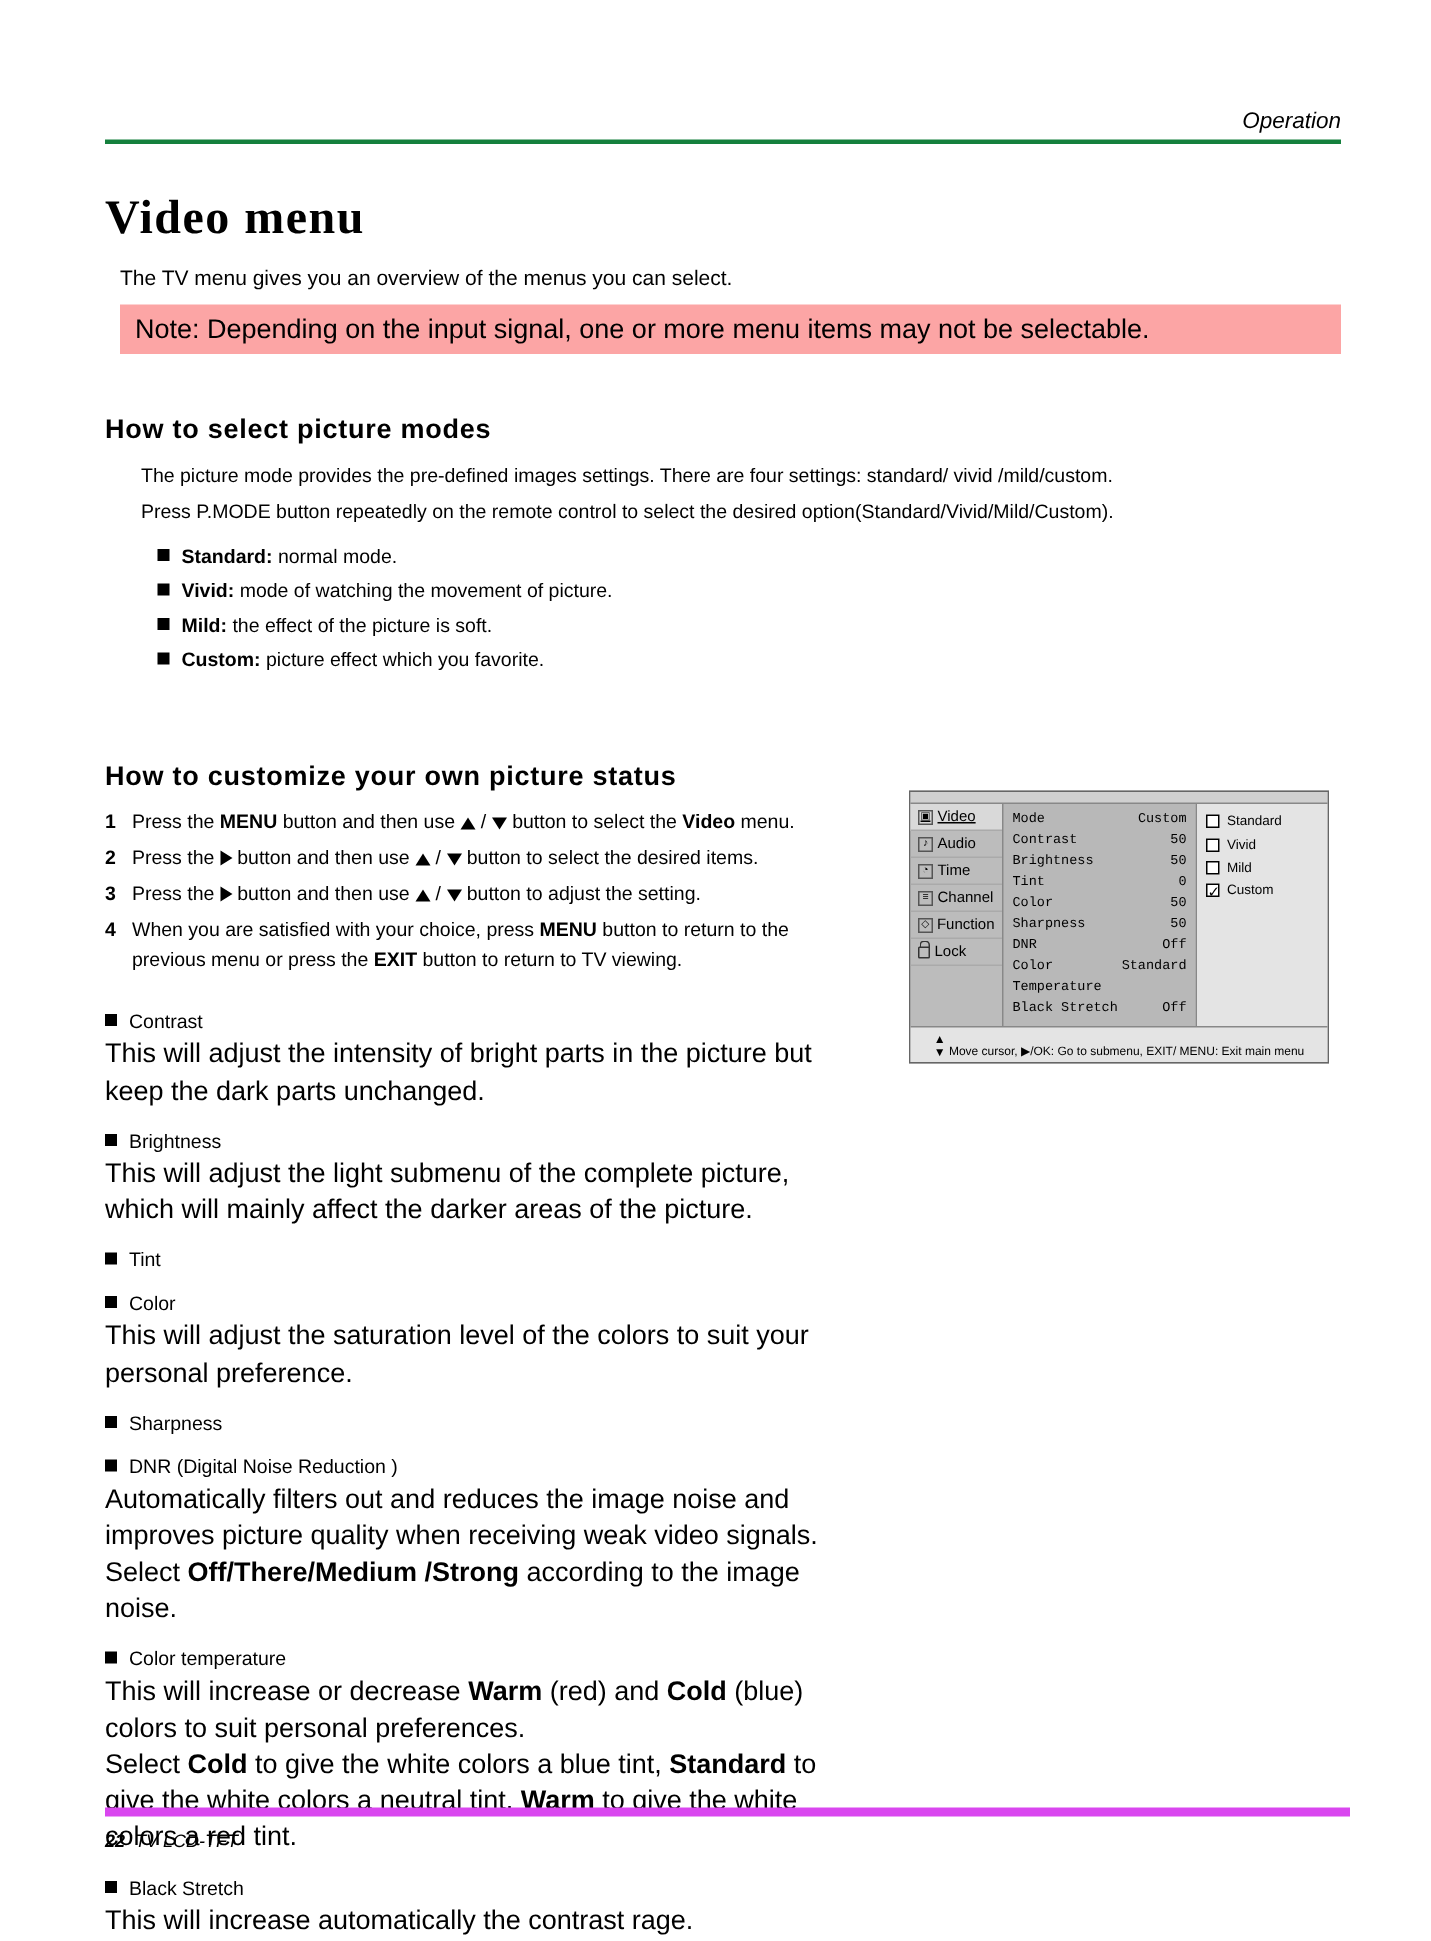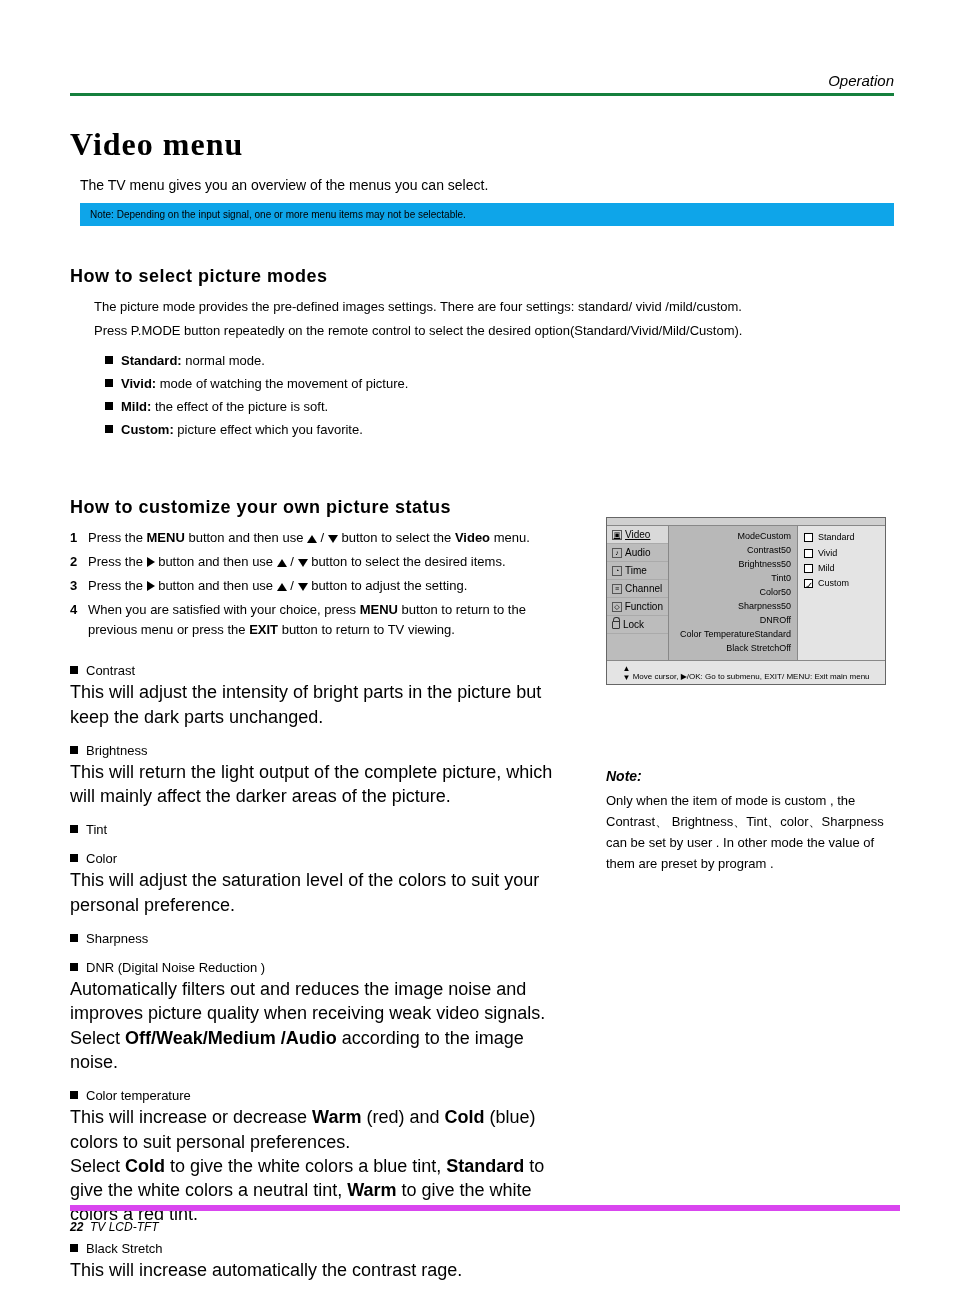--- a/index.html
+++ b/index.html
@@ -10,21 +10,21 @@
     width: 954px;
     height: 1294px;
     position: relative;
     padding: 70px 60px 40px 70px;
     font-size: 13px;
   }
   .top-rule { border-bottom: 3px solid #15803d; margin-bottom: 30px; position: relative; height: 26px; }
   .op-label { position: absolute; right: 0; top: 2px; font-style: italic; font-size: 15px; }
   .main-title { font-family: Georgia, "Times New Roman", serif; font-size: 32px; font-weight: bold; letter-spacing: 1px; margin-bottom: 14px; }
   .intro { font-size: 14px; margin: 6px 0 10px 10px; }
-  .note-box { background: #0ea5e9; padding: 6px 10px; font-size: 10px; margin-bottom: 40px; margin-left: 10px; }
+  .note-box { background: #fca5a5; padding: 6px 10px; font-size: 18px; margin-bottom: 40px; margin-left: 10px; }
   .section-h { font-size: 18px; font-weight: bold; letter-spacing: 0.5px; margin-bottom: 10px; }
   .para { font-size: 13px; line-height: 1.55; margin: 0 0 4px 24px; }
   .bullet-list { list-style: none; margin: 12px 0 0 14px; }
   .bullet-list li { margin-bottom: 8px; font-size: 13px; padding-left: 21px; }
   .bullet-list li::before { content: ""; display: inline-block; width: 8px; height: 8px; background: #000; margin-right: 8px; vertical-align: 1px; }
   .term { font-weight: bold; }
   .sec2 { margin-top: 60px; display: flex; gap: 36px; align-items: flex-start; }
   .left-col { flex: 0 0 500px; }
   .ol { list-style: none; counter-reset: step; margin-left: 0; }
   .ol li { counter-increment: step; font-size: 13px; line-height: 1.6; margin-bottom: 3px; display: flex; }
@@ -40,21 +40,21 @@
   .def-body { font-size: 18px; line-height: 1.35; }
 
   .right-col { flex: 1; }
   .osd { border: 1px solid #666; background: #b8b8b8; font-size: 9px; color: #000; padding: 0; width: 280px; margin-top: 20px; }
   .osd-toprow { height: 8px; background: #d0d0d0; border-bottom: 1px solid #888; }
   .osd-body { display: flex; }
   .osd-left { width: 62px; background: #bcbcbc; border-right: 1px solid #888; }
   .osd-left .tab { padding: 3px 5px; font-size: 10px; display:flex; align-items:center; gap:3px; border-bottom:1px solid #aaa; }
   .osd-left .tab.sel { background: #d9d9d9; text-decoration: underline; }
   .osd-mid { width: 128px; padding: 4px 6px; line-height: 1.55; }
-  .osd-mid .row { display:flex; justify-content:flex-end; }
+  .osd-mid .row { display:flex; justify-content:space-between;font-family:Liberation Mono, monospace; }
   .osd-right { width: 88px; background: #e4e4e4; padding: 4px 6px; line-height: 1.7; border-left:1px solid #888; }
   .osd-right .opt { display:flex; align-items:center; gap:5px; }
   .cb { display:inline-block; width:9px; height:9px; border:1px solid #000; background:#fff; position:relative; flex:0 0 9px; }
   .cb.checked::after { content:"✓"; position:absolute; top:-3px; left:0; font-size:10px; }
   .osd-hint { font-size: 8px; text-align:center; padding: 3px 0 2px; border-top:1px solid #888; background:#e4e4e4; }
   .mini-icon { display:inline-block; width:10px; height:10px; border:1px solid #555; font-size:7px; line-height:8px; text-align:center; }
   .lock-icon { display:inline-block; width:8px; height:8px; border:1px solid #333; border-radius:1px; position:relative; }
   .lock-icon::before { content:""; position:absolute; width:5px; height:4px; border:1px solid #333; border-bottom:none; border-radius:3px 3px 0 0; top:-5px; left:0; }
 
   .side-note { margin-top: 80px; font-size: 13px; line-height: 1.6; padding-right: 10px; }
@@ -112,37 +112,37 @@
         </li>
     </ol>
 
     <div class="defs">
       <div class="def">
         <div class="def-head">Contrast</div>
         <div class="def-body">This will adjust the intensity of bright parts in the picture but keep the dark parts unchanged.</div>
       </div>
       <div class="def">
         <div class="def-head">Brightness</div>
-        <div class="def-body">This will return the light output of the complete picture, which will mainly affect the darker areas of the picture.</div>
+        <div class="def-body">This will adjust the light submenu of the complete picture, which will mainly affect the darker areas of the picture.</div>
       </div>
       <div class="def">
         <div class="def-head">Tint</div>
       </div>
       <div class="def">
         <div class="def-head">Color</div>
         <div class="def-body">This will adjust the saturation level of the colors to suit your personal preference.</div>
       </div>
       <div class="def">
         <div class="def-head">Sharpness</div>
       </div>
       <div class="def">
         <div class="def-head">DNR (Digital Noise Reduction )</div>
         <div class="def-body">
           <span>Automatically filters out and reduces the image noise and improves picture quality when receiving weak video signals.</span><br>
-          <span>Select </span><b>Off/Weak/Medium /Audio</b><span> according to the image noise.</span>
+          <span>Select </span><b>Off/There/Medium /Strong</b><span> according to the image noise.</span>
         </div>
       </div>
       <div class="def">
         <div class="def-head">Color temperature</div>
         <div class="def-body">
           <span>This will increase or decrease </span><b>Warm</b><span> (red) and </span><b>Cold</b><span> (blue) colors to suit personal preferences.</span><br>
           <span>Select </span><b>Cold</b><span> to give the white colors a blue tint, </span><b>Standard</b><span> to give the white colors a neutral tint, </span><b>Warm</b><span> to give the white colors a red tint.</span>
         </div>
       </div>
       <div class="def">
@@ -235,22 +235,18 @@
             </div>
           <div class="opt">
               <span class="cb checked"></span>
               <span>Custom</span>
             </div>
         </div>
       </div>
       <div class="osd-hint"><span style="display:inline-block;vertical-align:-1px;">▲<br>▼</span> <span>Move cursor,  ▶/OK: Go to submenu, EXIT/ MENU: Exit main menu</span></div>
     </div>
 
-    <div class="side-note">
-      <div class="nhead">Note:</div>
-      <div>Only when the item of mode is custom , the Contrast、 Brightness、Tint、color、Sharpness can be set by user . In other mode the value of them are preset by program .</div>
-    </div>
   </div>
 </div>
 
 <div class="footer-rule">
   <span class="footer-txt"><span class="pg">22</span>&nbsp;&nbsp;<span>TV LCD-TFT</span></span>
 </div>
 
 </body></html>

